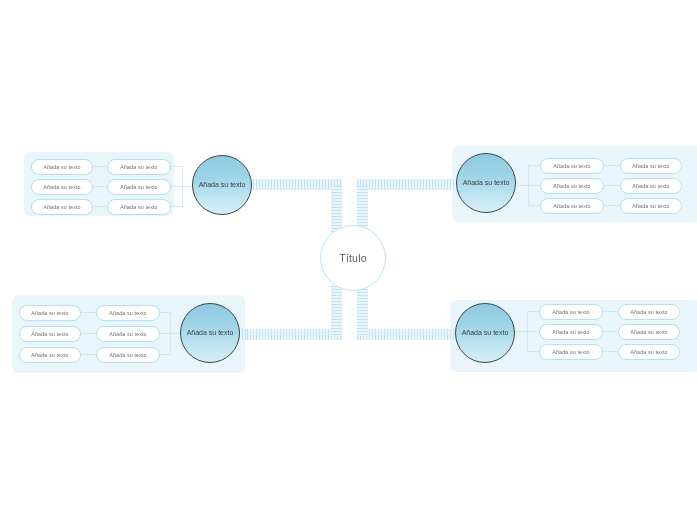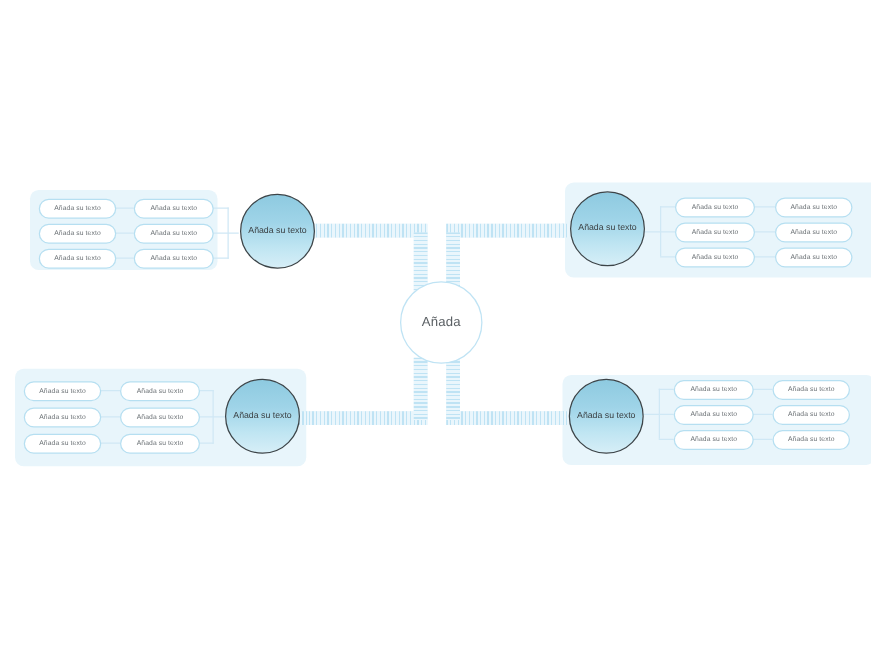--- a/index.html
+++ b/index.html
@@ -167,21 +167,21 @@
   <div class="ribbon-v rib-v-l-top"></div>
   <div class="ribbon-v rib-v-r-top"></div>
   <div class="ribbon-v rib-v-l-bot"></div>
   <div class="ribbon-v rib-v-r-bot"></div>
 
   <div class="stub stub-tr"></div>
   <div class="stub stub-bl"></div>
   <div class="stub stub-br"></div>
 
   <div class="hub">
-    <span class="hub-label">Añada</span>
+    <span class="hub-label">Título</span>
   </div>
 
   <div class="node node-tl">
     <span class="node-label">Añada su texto</span>
   </div>
 
   <div class="pill w-outer" style="left:31px; top:159px;">
     <span class="pill-label">Añada su texto</span>
   </div>
   <div class="pill w-outer" style="left:31px; top:179px;">

